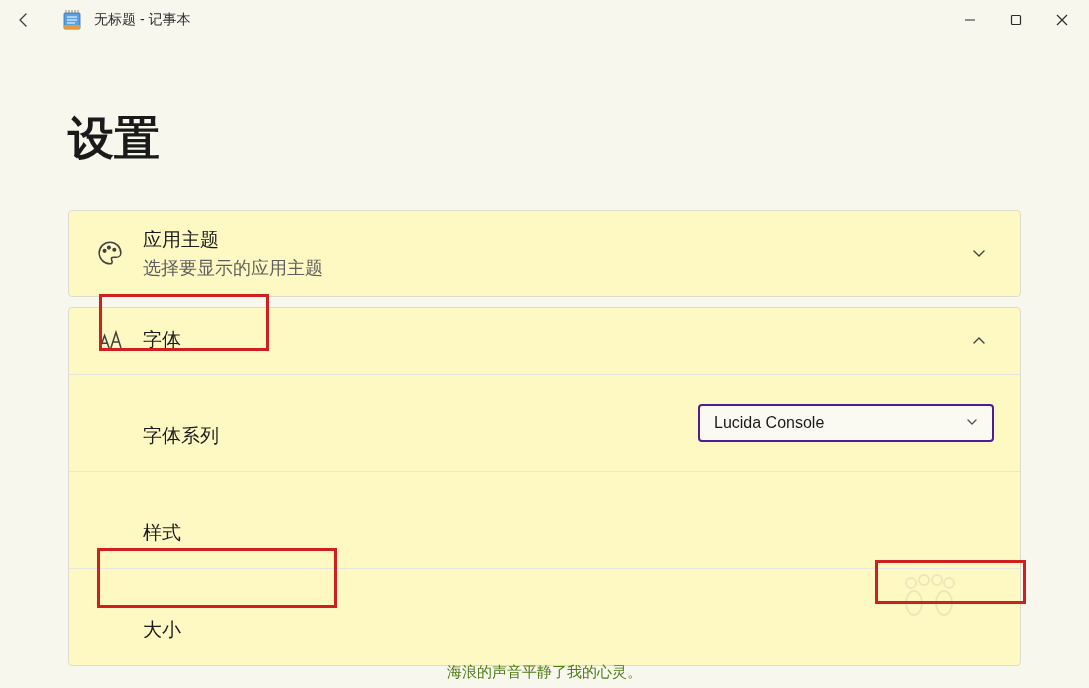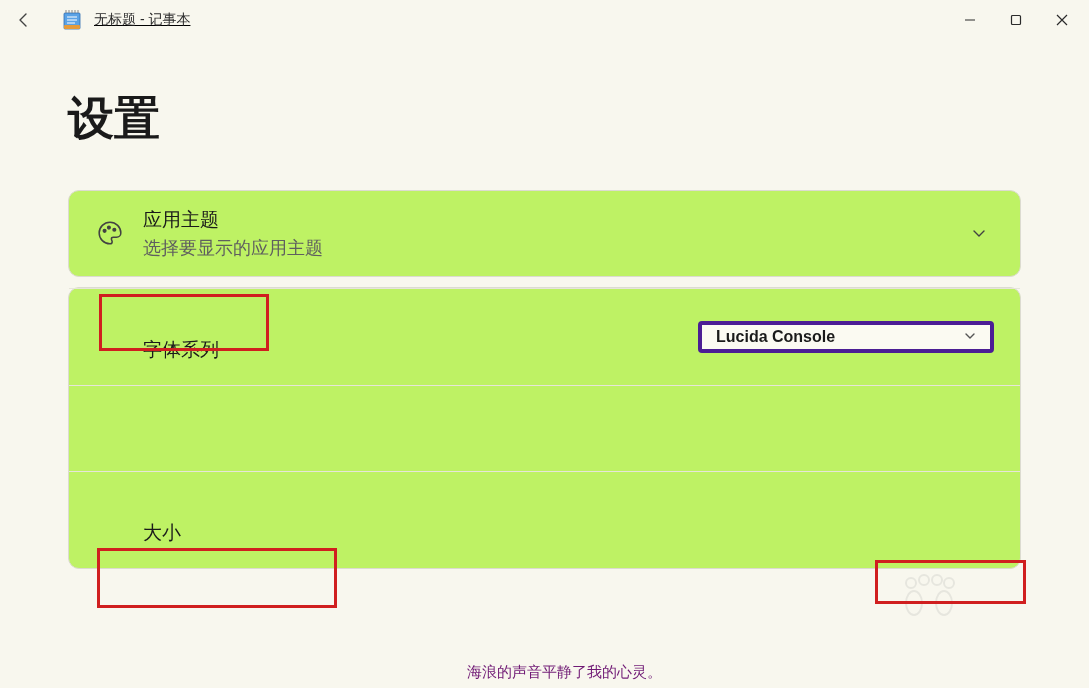--- a/index.html
+++ b/index.html
@@ -13,21 +13,20 @@
       width: 1089px;
       height: 688px;
       overflow: hidden;
       position: relative;
     }
     .titlebar {
       display: flex;
       align-items: center;
       height: 40px;
       padding: 0 4px;
-      text-decoration: underline;
     }
     .back-btn {
       width: 40px;
       height: 40px;
       display: flex;
       align-items: center;
       justify-content: center;
       color: #424242;
     }
     .app-icon {
@@ -54,27 +53,27 @@
       justify-content: center;
       color: #2b2b2b;
     }
     .content {
       padding: 0 68px;
     }
     .page-title {
       font-size: 46px;
       font-weight: 600;
       color: #1a1a1a;
-      margin-top: 48px;
+      margin-top: 68px;
       margin-bottom: 40px;
     }
     .card {
       border: 1px solid #dcdbd0;
-      border-radius: 11px;
-      background: #bef264;
+      border-radius: 4px;
+      background: #fef9c3;
       margin-bottom: 10px;
     }
     .card-header {
       display: flex;
       align-items: center;
       padding: 16px 26px;
       min-height: 80px;
     }
     .card-header.sm {
       min-height: 66px;
@@ -126,31 +125,30 @@
       gap: 12px;
     }
     .sub-label {
       font-size: 19px;
       color: #1a1a1a;
       flex: 1;
       margin-top: 26px;
     }
     .dropdown {
       width: 296px;
-      height: 32px;
-      border: 4px solid #4c1d95;
+      height: 38px;
+      border: 2px solid #4c1d95;
       border-radius: 4px;
       background: #fbfaf2;
       display: flex;
       align-items: center;
       padding: 0 14px;
       justify-content: space-between;
       font-size: 16px;
       color: #1a1a1a;
-      font-weight: bold;
     }
     .dropdown .dd-chevron {
       color: #555;
     }
     .highlight-box {
       position: absolute;
       border: 3px solid #d01f1f;
       pointer-events: none;
     }
     .hb1 {
@@ -170,22 +168,21 @@
       top: 560px;
       width: 151px;
       height: 44px;
     }
     .footer-text {
       position: absolute;
       bottom: 6px;
       left: 50%;
       transform: translateX(-50%);
       font-size: 15px;
-      color: #701a75;
-      margin-left: 20px;
+      color: #4d7c0f;
     }
     .watermark {
       position: absolute;
       bottom: 70px;
       right: 130px;
       width: 60px;
       height: 50px;
       opacity: 0.15;
       pointer-events: none;
     }
@@ -248,35 +245,52 @@
       </div>
       <div class="chevron">
         <svg width="14" height="14" viewBox="0 0 14 14">
           <path d="M2 5 L7 10 L12 5" stroke="currentColor" stroke-width="1.4" fill="none" stroke-linecap="round" stroke-linejoin="round"></path>
         </svg>
       </div>
     </div>
   </div>
 
   <div class="card">
+    <div class="card-header sm">
+      <div class="card-icon">
+        <svg width="26" height="26" viewBox="0 0 24 24" fill="none" stroke="currentColor" stroke-width="1.4" stroke-linecap="round">
+          <path d="M3 18 L7 7 L11 18 M4.5 14 L9.5 14"></path>
+          <path d="M13 18 L17.5 4 L22 18 M14.5 13 L20.5 13"></path>
+        </svg>
+      </div>
+      <div class="card-titles">
+        <div class="card-title">字体</div>
+      </div>
+      <div class="chevron">
+        <svg width="14" height="14" viewBox="0 0 14 14">
+          <path d="M2 9 L7 4 L12 9" stroke="currentColor" stroke-width="1.4" fill="none" stroke-linecap="round" stroke-linejoin="round"></path>
+        </svg>
+      </div>
+    </div>
 
     <div class="sub-rows">
       <div class="sub-row">
         <div class="sub-label">字体系列</div>
         <div class="dropdown">
           <span>Lucida Console</span>
           <span class="dd-chevron">
             <svg width="12" height="12" viewBox="0 0 12 12">
                 <path d="M2 4 L6 8 L10 4" stroke="currentColor" stroke-width="1.4" fill="none" stroke-linecap="round" stroke-linejoin="round"></path>
               </svg>
           </span>
         </div>
       </div>
 
       <div class="sub-row">
+        <div class="sub-label">样式</div>
       </div>
 
       <div class="sub-row">
         <div class="sub-label">大小</div>
       </div>
     </div>
   </div>
 </div>
 
 <svg class="watermark" viewBox="0 0 60 50">

